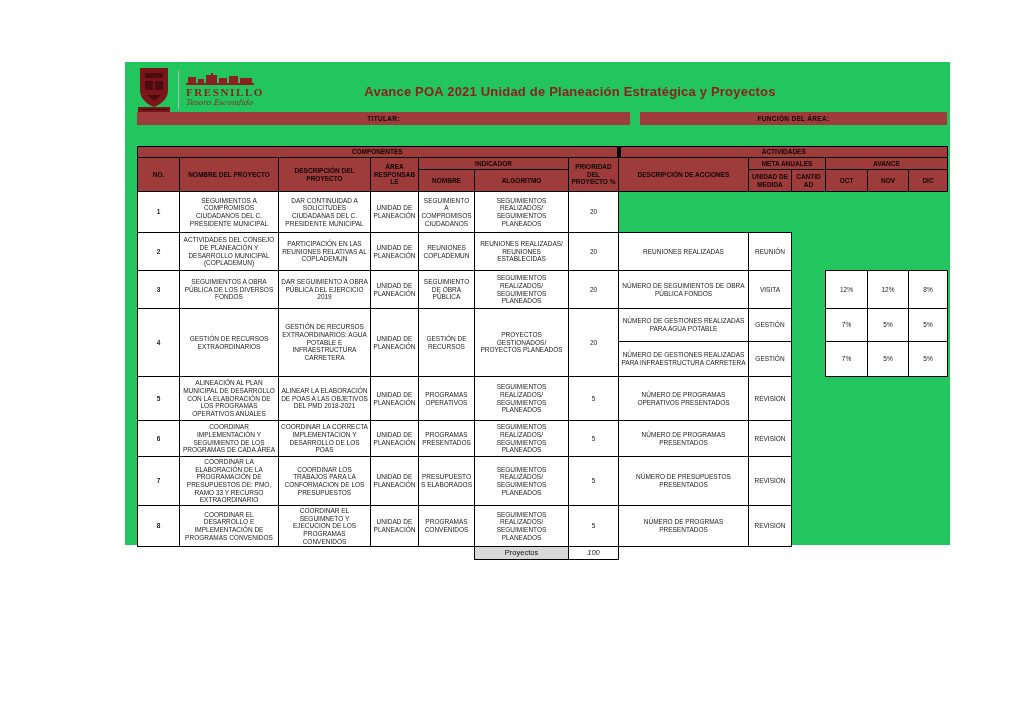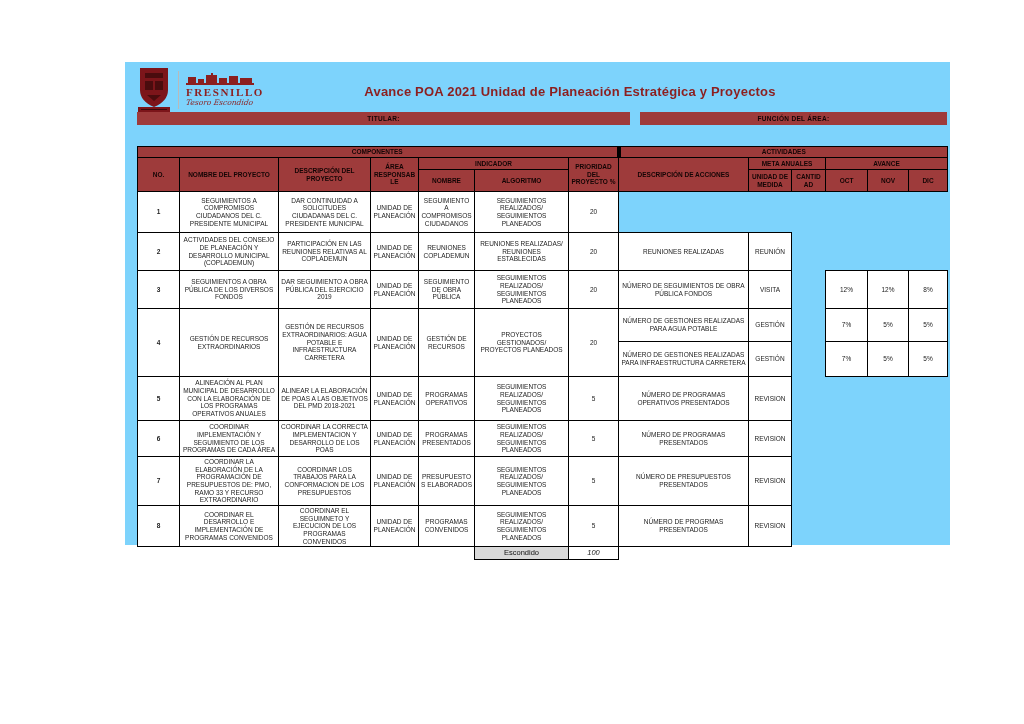--- a/index.html
+++ b/index.html
@@ -1,20 +1,20 @@
 <!DOCTYPE html>
 <html><head>
 <meta charset="utf-8">
 <style>
   html,body{margin:0;padding:0;}
   body{
     width:1024px;height:724px;background:#ffffff;position:relative;
     font-family:"Liberation Sans", sans-serif;
   }
-  .sheet{position:absolute;left:125px;top:62px;width:825px;height:483px;background:#7dd3fc;}
+  .sheet{position:absolute;left:125px;top:62px;width:825px;height:483px;background:#22c55e;}
   
   .logos{position:absolute;left:12px;top:4px;height:48px;display:flex;align-items:center;gap:7px;}
   .lg-div{width:1px;height:38px;background:#b9b9b9;}
   .fres{display:flex;flex-direction:column;align-items:flex-start;line-height:1;}
   .fres-name{font-family:"Liberation Serif",serif;font-weight:bold;font-size:11px;letter-spacing:1.6px;color:#8c1f1f;margin-top:1px;}
   .fres-tag{font-family:"DejaVu Serif",serif;font-style:italic;font-size:7.5px;color:#8c1f1f;transform:skewX(-8deg);margin-top:1px;}
   .title{position:absolute;left:90px;right:25px;top:22px;text-align:center;color:#8c1f1f;
          font-size:13px;font-weight:bold;letter-spacing:.2px;}
   .bar{position:absolute;top:50px;height:13px;background:#9e3b3b;color:#140505;font-size:6.5px;
        font-weight:bold;display:flex;align-items:center;justify-content:center;letter-spacing:.3px;}
@@ -225,19 +225,19 @@
       <td class="w">PROGRAMAS CONVENIDOS</td>
       <td class="w">SEGUIMIENTOS REALIZADOS/ SEGUIMIENTOS PLANEADOS</td>
       <td class="w">5</td>
       <td class="w">NÚMERO DE PROGRMAS PRESENTADOS</td>
       <td class="w">REVISION</td>
       <td class="k" colspan="4"></td>
     </tr>
 
     <tr style="height:13px">
       <td class="k" colspan="5"></td>
-      <td class="g">Escondido</td>
+      <td class="g">Proyectos</td>
       <td class="w sum">100</td>
       <td class="k" colspan="6"></td>
     </tr>
   </tbody>
     </table>
 </div>
 
 </body></html>

